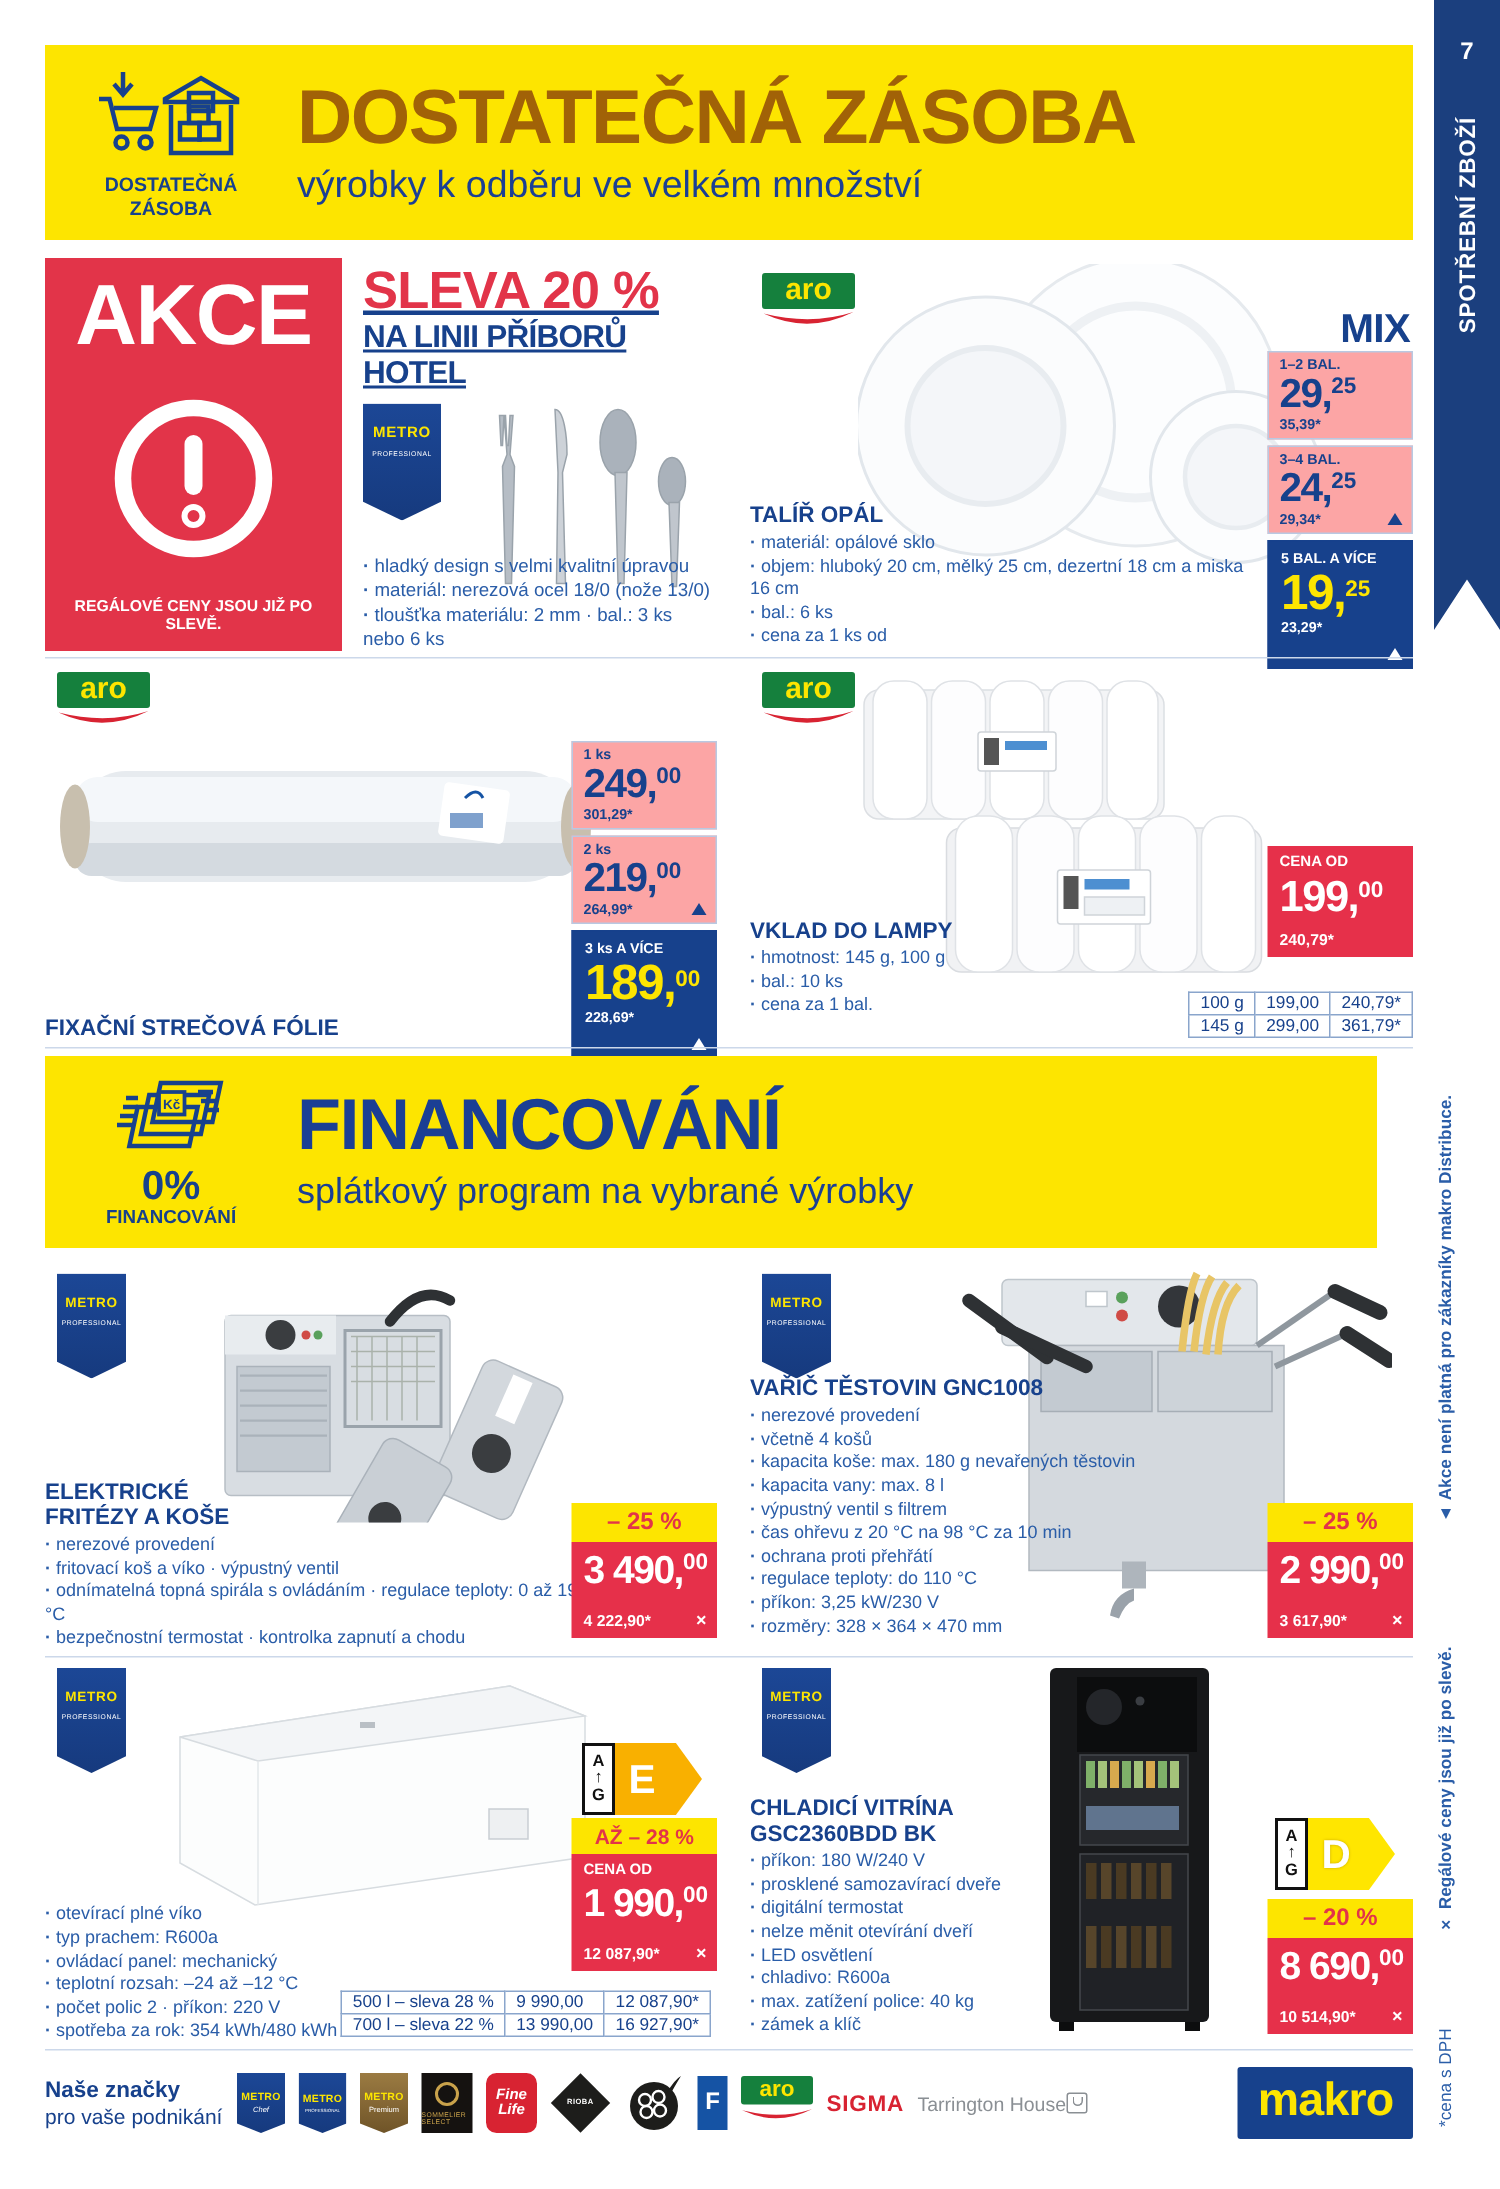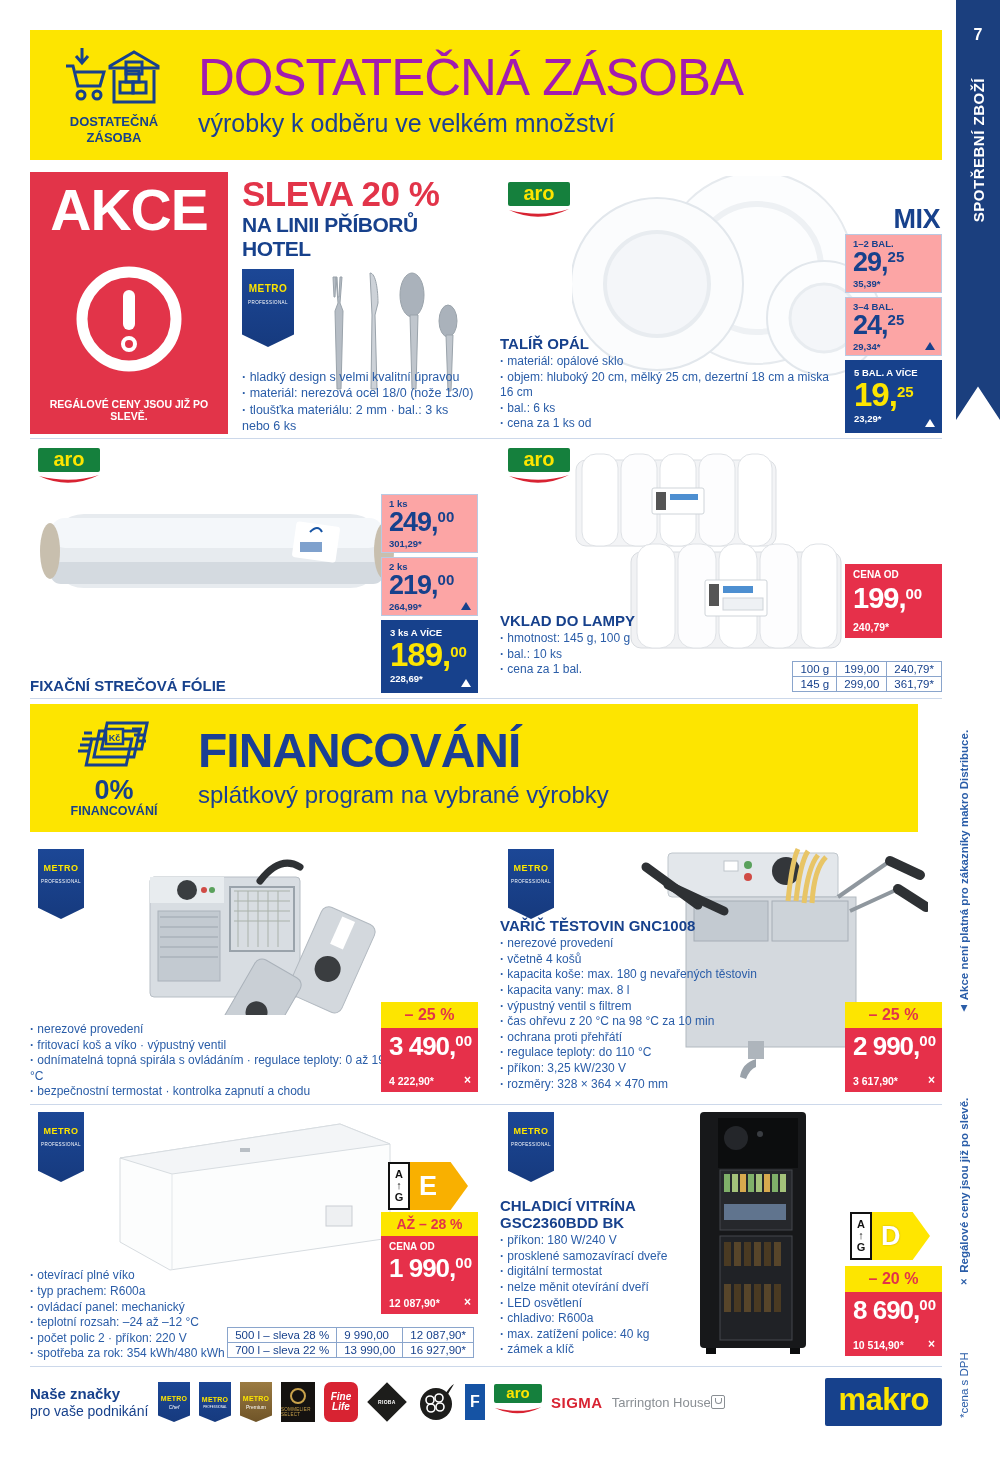--- a/index.html
+++ b/index.html
@@ -45,21 +45,21 @@
   .prod-title{font-size:15px;font-weight:800;color:var(--navy);line-height:1.15;}
   
   .pstack{position:absolute;right:0;width:97px;}
   .pbox{background:#fca5a5;border:1px solid var(--border-blue);padding:3px 7px 3px;margin-bottom:4px;position:relative;}
   .pbox .lbl{font-size:9.5px;font-weight:800;color:var(--navy);}
   .price-line{font-weight:800;color:var(--navy);font-size:27px;line-height:1;letter-spacing:-1px;white-space:nowrap;}
   .price-line .dec{font-size:15px;vertical-align:9px;letter-spacing:0;}
   .pbox .sub{font-size:9.5px;font-weight:700;color:var(--navy);margin-top:2px;}
   .tri{position:absolute;right:6px;bottom:5px;width:0;height:0;
        border-left:5px solid transparent;border-right:5px solid transparent;border-bottom:8px solid var(--navy);}
-  .pbox.navy{background:var(--navy);border-color:var(--navy);padding:6px 8px 8px;}
+  .pbox.navy{background:var(--navy);border-color:var(--navy);padding:6px 8px 21px;}
   .pbox.navy .lbl,.pbox.navy .sub{color:#fff;}
   .pbox.navy .price-line{color:var(--yellow);font-size:33px;}
   .pbox.navy .tri{border-bottom-color:#fff;}
   
   .pricebox-red{position:absolute;right:0;width:97px;}
   .disc{background:var(--yellow);color:var(--red);font-weight:800;font-size:16px;text-align:center;padding:4px 0;white-space:nowrap;}
   .redbox{background:var(--red-price);color:#fff;padding:5px 8px 5px;position:relative;}
   .redbox .lbl{font-size:10px;font-weight:800;}
   .redbox .price-line{color:#fff;font-size:26px;}
   .redbox .sub{font-size:10.5px;font-weight:700;margin-top:16px;}
@@ -84,30 +84,30 @@
           justify-content:center;font-weight:800;font-size:11px;color:#111;line-height:1.05;}
   .eclass{width:58px;color:#fff;font-weight:800;font-size:27px;display:flex;align-items:center;padding-left:9px;
           clip-path:polygon(0 0,70% 0,100% 50%,70% 100%,0 100%);}
   .eclass.E{background:#f9b000;}
   .eclass.D{background:#ffe600;text-shadow:0 0 2px #c9a900;}
   
   .top-banner{position:absolute;left:30px;top:30px;width:912px;height:130px;background:var(--yellow);
     display:flex;align-items:center;}
   .tb-badge{width:168px;text-align:center;flex-shrink:0;}
   .tb-badge .cap{font-size:13px;font-weight:800;color:var(--navy);line-height:1.2;margin-top:4px;}
-  .tb-title{font-size:51px;font-weight:400;color:#a21caf;letter-spacing:-1px;line-height:1;}
+  .tb-title{font-size:51px;font-weight:700;color:#a16207;letter-spacing:-1px;line-height:1;}
   .tb-sub{font-size:25px;color:#1b3f94;margin-top:6px;}
   
   .card{position:relative;}
   .card-akce{width:448px;display:flex;}
   .akce-red{width:198px;background:var(--red);color:#fff;display:flex;flex-direction:column;align-items:center;
     justify-content:space-between;padding:10px 6px 12px;}
   .akce-word{font-size:57px;font-weight:800;letter-spacing:-1px;line-height:1;}
   .akce-note{font-size:10.5px;font-weight:700;text-align:center;}
-  .akce-right{flex:1;padding:4px 0 0 14px;position:relative;}
+  .akce-right{flex:1;padding:4px 0 0 14px;position:relative;text-decoration:underline;}
   .sleva{font-size:35px;font-weight:800;color:var(--red);line-height:1;letter-spacing:-0.5px;}
   .nalinii{font-size:21px;font-weight:800;color:var(--navy);margin-top:2px;letter-spacing:-0.5px;}
   .cutlery-zone{display:flex;margin-top:8px;align-items:flex-start;}
   .akce-bullets{position:absolute;left:14px;bottom:0;font-size:12.5px;}
   
   .card-flex1{flex:1;}
   .prod-info{position:absolute;left:0;bottom:2px;}
   .mix-label{position:absolute;right:2px;top:32px;font-size:27px;font-weight:800;color:var(--navy);letter-spacing:-0.5px;}
   
   .fin-banner{position:absolute;left:30px;top:704px;width:888px;height:128px;background:var(--yellow);
@@ -426,20 +426,24 @@
         <rect x="215" y="70" width="58" height="96" rx="8" fill="#d3d8dd" stroke="#b2b9c0"></rect>
         <rect x="236" y="74" width="14" height="30" fill="#fff"></rect>
         <circle cx="244" cy="128" r="13" fill="#3a3d40"></circle>
       </g>
       <g transform="rotate(30 180 150)">
         <rect x="150" y="120" width="52" height="84" rx="8" fill="#c9cfd5" stroke="#aab2ba"></rect>
         <circle cx="176" cy="170" r="11" fill="#3a3d40"></circle>
       </g>
     </svg>
     <div class="prod-info" style="width:375px;">
+      <div class="prod-title">
+        <div>ELEKTRICKÉ</div>
+        <div>FRITÉZY A KOŠE</div>
+      </div>
       <ul class="bullets">
         <li>nerezové provedení</li>
         <li>fritovací koš a víko · výpustný ventil</li>
         <li>odnímatelná topná spirála s ovládáním · regulace teploty: 0 až 190 °C</li>
         <li>bezpečnostní termostat · kontrolka zapnutí a chodu</li>
       </ul>
     </div>
     <div class="pricebox-red" style="bottom:10px;">
       <div class="disc">– 25 %</div>
       <div class="redbox">

